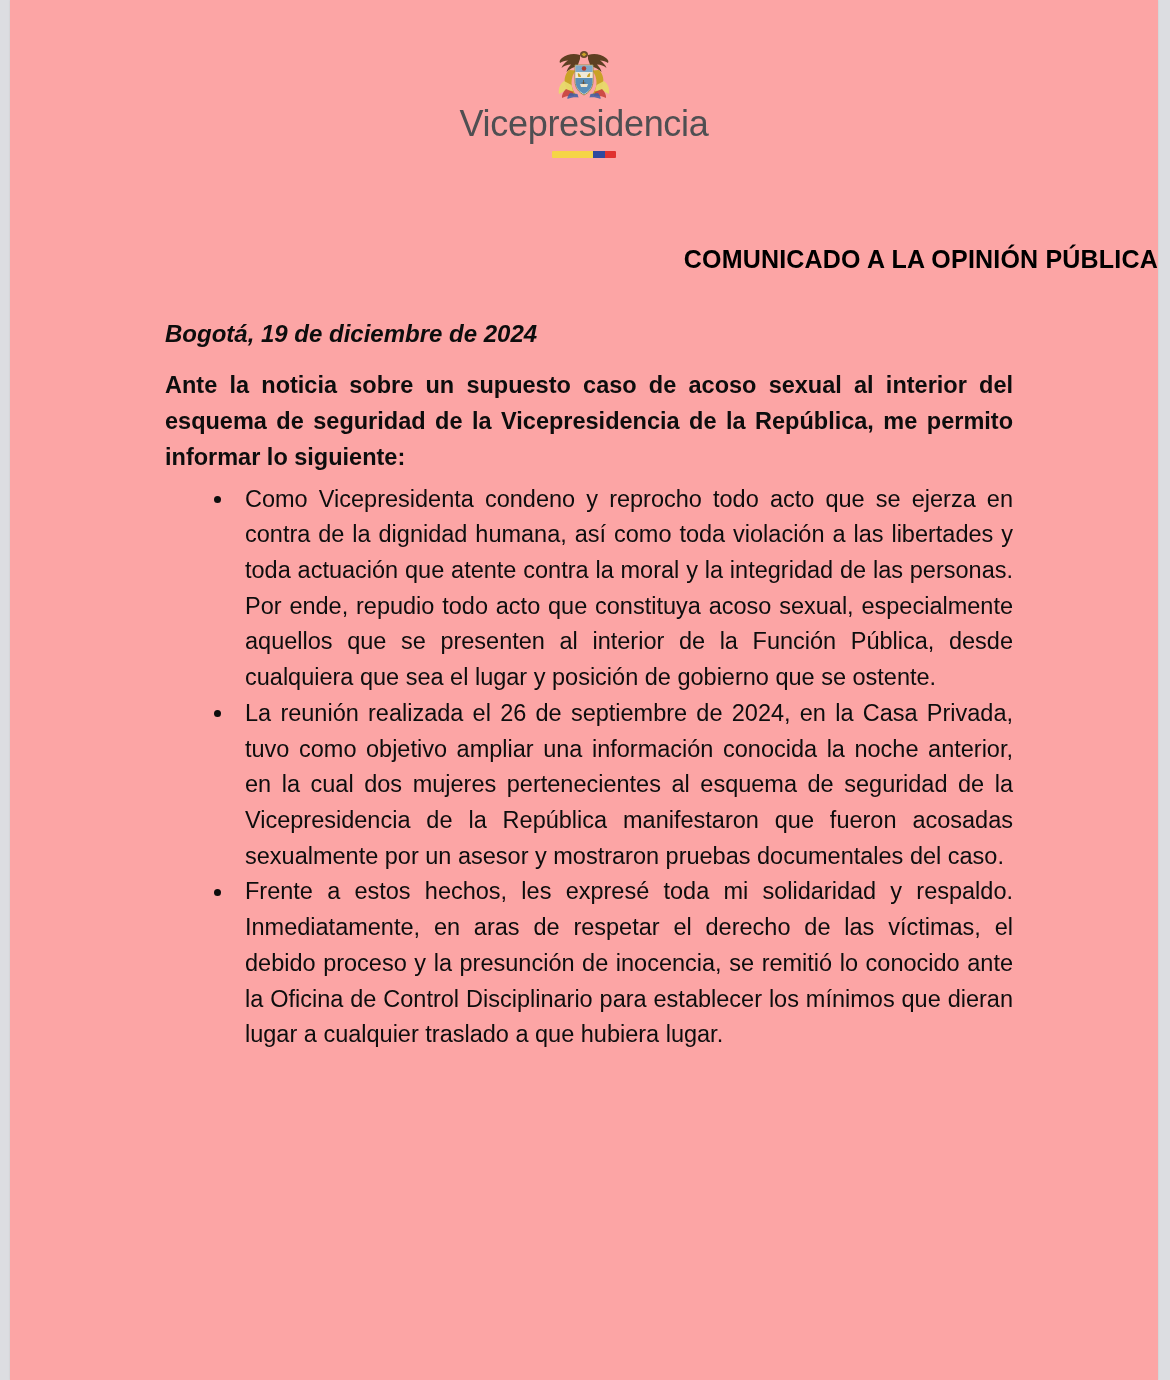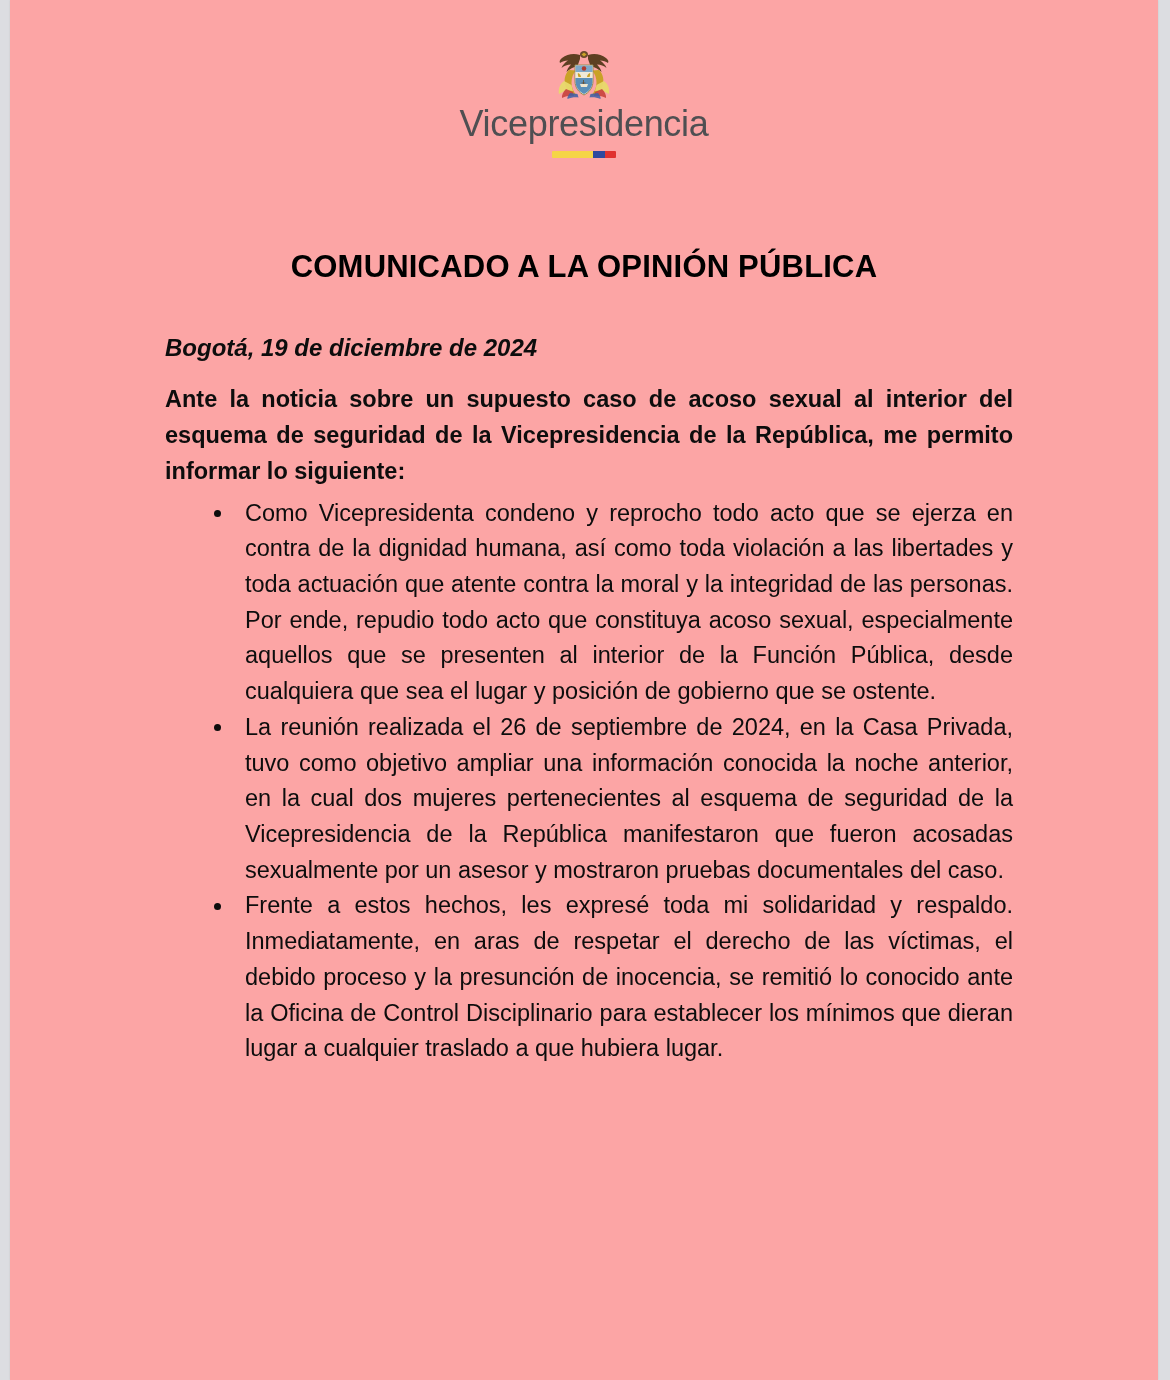--- a/index.html
+++ b/index.html
@@ -63,31 +63,31 @@
   .flag-seg-yellow { flex: 2; background: #f5d547; }
   .flag-seg-blue   { flex: 0.55; background: #2e4a9e; }
   .flag-seg-red    { flex: 0.55; background: #e0322f; }
 
   
   .doc-title {
     position: absolute;
     left: 0;
     right: 0;
     top: 228px;
-    text-align: center;
-    font-size: 31px;
+    text-align: right;
+    font-size: 25px;
     font-weight: bold;
     color: #000000;
     letter-spacing: 0.2px;
   }
 
   .content {
     position: absolute;
     left: 155px;
-    top: 332px;
+    top: 318px;
     width: 848px;
     color: #0d0d0d;
   }
 
   .dateline {
     font-size: 24px;
     font-weight: bold;
     font-style: italic;
     margin: 0 0 18px 0;
     line-height: 1.35;

